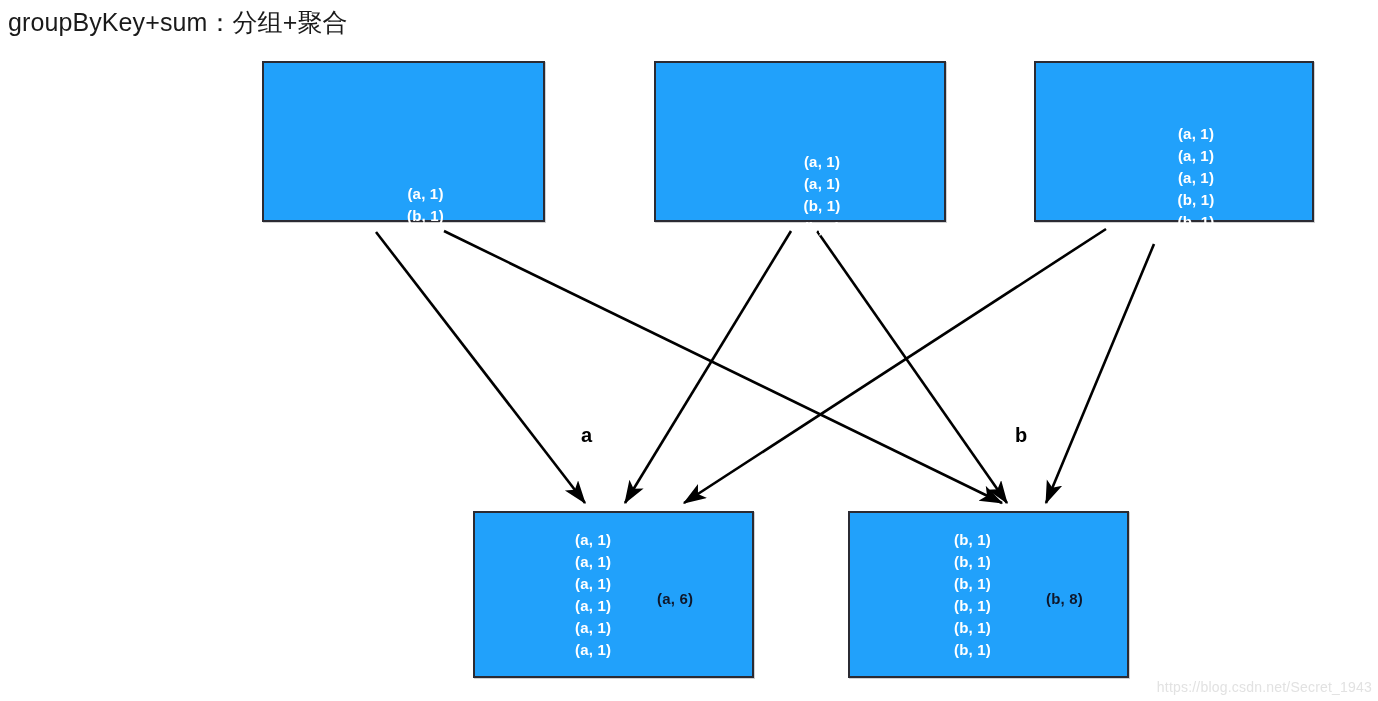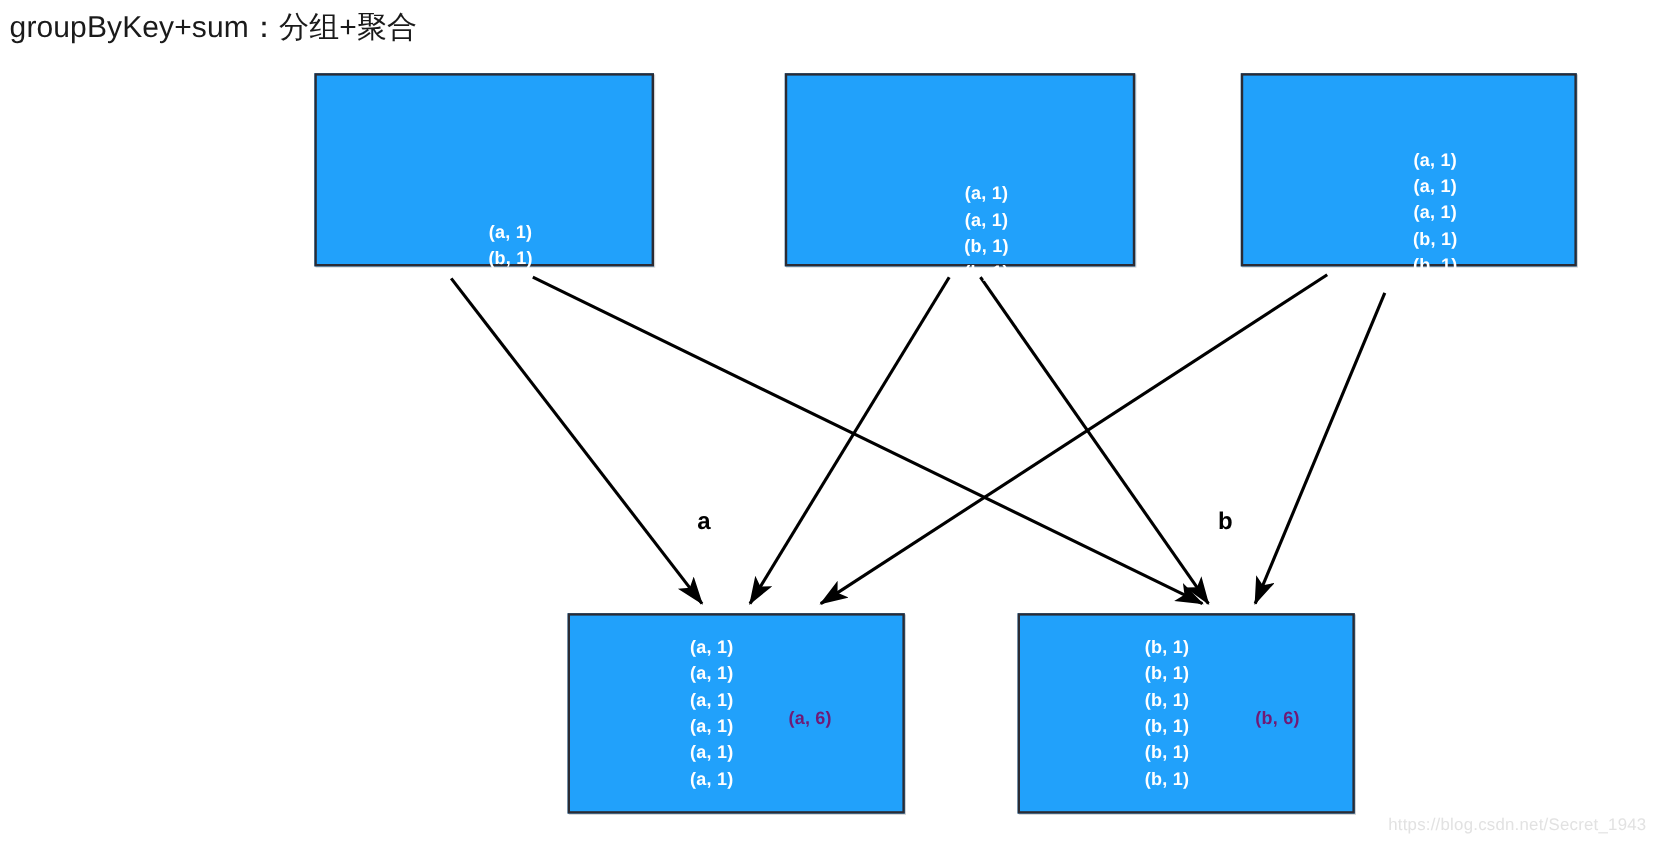--- a/index.html
+++ b/index.html
@@ -47,21 +47,21 @@
   .lines-center {
     left: 0;
     right: 0;
     text-align: center;
   }
   .lines-left {
     text-align: left;
   }
   .agg-label {
     position: absolute;
-    color: #701a75;
+    color: #0f172a;
     font-size: 15px;
     font-weight: bold;
     white-space: nowrap;
     letter-spacing: 0.2px;
   }
   .key-label {
     position: absolute;
     color: #000000;
     font-size: 20px;
     font-weight: bold;
@@ -151,18 +151,18 @@
     <div class="agg-label" style="left:182px; top:77px;">(a, 6)</div>
   </div>
 
   <div class="box" style="left:848px; top:511px; width:281px; height:167px;">
     <div class="box-lines lines-left" style="left:60px; top:16px;">(b, 1)
 (b, 1)
 (b, 1)
 (b, 1)
 (b, 1)
 (b, 1)</div>
-    <div class="agg-label" style="left:196px; top:77px;">(b, 6)</div>
+    <div class="agg-label" style="left:196px; top:77px;">(b, 8)</div>
   </div>
 
   <div id="watermark">https://blog.csdn.net/Secret_1943</div>
 
 </div>
 
 </body></html>

